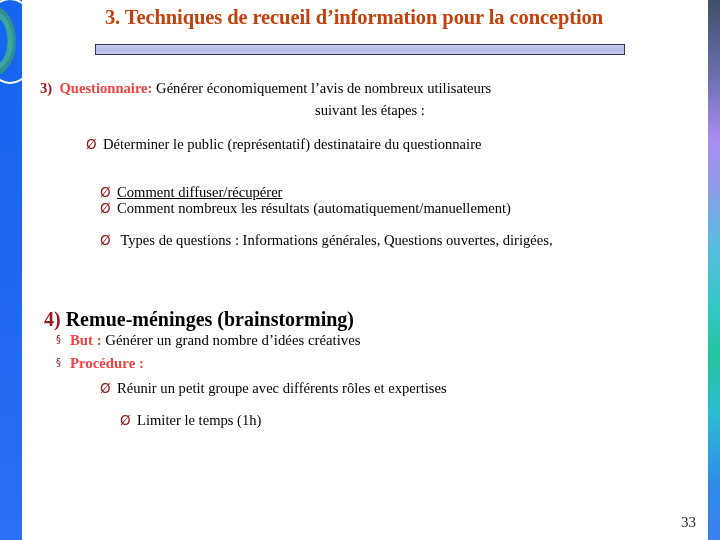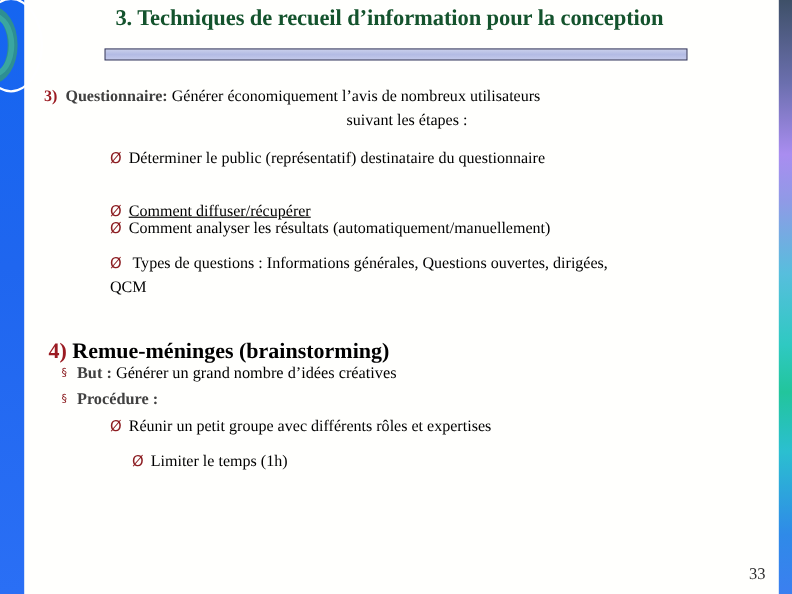--- a/index.html
+++ b/index.html
@@ -94,21 +94,21 @@
   }
 
   .title {
     position: absolute;
     left: 0;
     top: 6px;
     width: 664px;
     text-align: center;
     font-size: 20.5px;
     font-weight: bold;
-    color: #14532d;
+    color: #c2410c;
     letter-spacing: -0.1px;
     white-space: nowrap;
   }
 
   .rule-bar {
     position: absolute;
     left: 73px;
     top: 44px;
     width: 530px;
     height: 11px;
@@ -131,21 +131,21 @@
     color: #000000;
     line-height: 1.5;
   }
 
   .num-red {
     color: #9b1b22;
     font-weight: bold;
   }
   .bold-label {
     font-weight: bold;
-    color: #404040;
+    color: #ef4444;
   }
 
   
   .p-questionnaire {
     left: 18px;
     top: 4px;
     width: 660px;
     text-align: justify;
     text-justify: inter-word;
   }
@@ -172,21 +172,21 @@
   }
   .sq {
     color: #8c1d21;
     font-family: "DejaVu Sans", sans-serif;
     font-size: 10px;
     display: inline-block;
     width: 14px;
     vertical-align: 2px;
   }
 
-  .b1 { left: 78px; top: 60px; width: 600px; }
+  .b1 { left: 64px; top: 60px; width: 600px; }
   .b2 { left: 78px; top: 108px; width: 600px; text-decoration: underline; }
   .b3 { left: 78px; top: 124px; width: 600px; }
   .b4 { left: 78px; top: 156px; width: 608px; }
   .b4 .cont { display: block; margin-left: 0; }
 
   .sec4 {
     position: absolute;
     left: 22px;
     top: 234px;
     font-size: 20px;
@@ -249,26 +249,25 @@
 
       <div class="bullet-row b1">
         <span class="arrow">Ø</span><span>Déterminer le public (représentatif) destinataire du questionnaire</span>
       </div>
 
       <div class="bullet-row b2">
         <span class="arrow">Ø</span><span>Comment diffuser/récupérer</span>
       </div>
 
       <div class="bullet-row b3">
-        <span class="arrow">Ø</span><span>Comment analyser les résultats (automatiquement/manuellement)</span>
+        <span class="arrow">Ø</span><span>Comment nombreux les résultats (automatiquement/manuellement)</span>
       </div>
 
       <div class="bullet-row b4">
         <span class="arrow">Ø</span><span> Types de questions : Informations générales, Questions ouvertes, dirigées,</span>
-        <span class="cont">QCM</span>
       </div>
 
       <div class="sec4">
         <span class="num-red">4)</span><span>&nbsp;</span><span>Remue-méninges (brainstorming)</span>
       </div>
 
       <div class="l-but">
         <span class="sq">§</span><span class="bold-label">But :</span><span> Générer un grand nombre d’idées créatives</span>
       </div>
 

